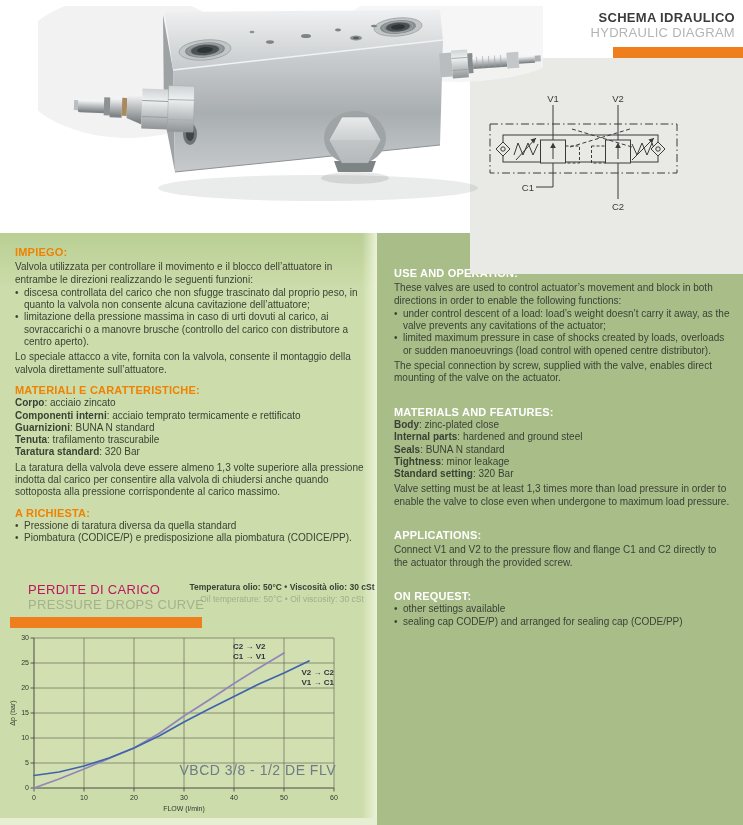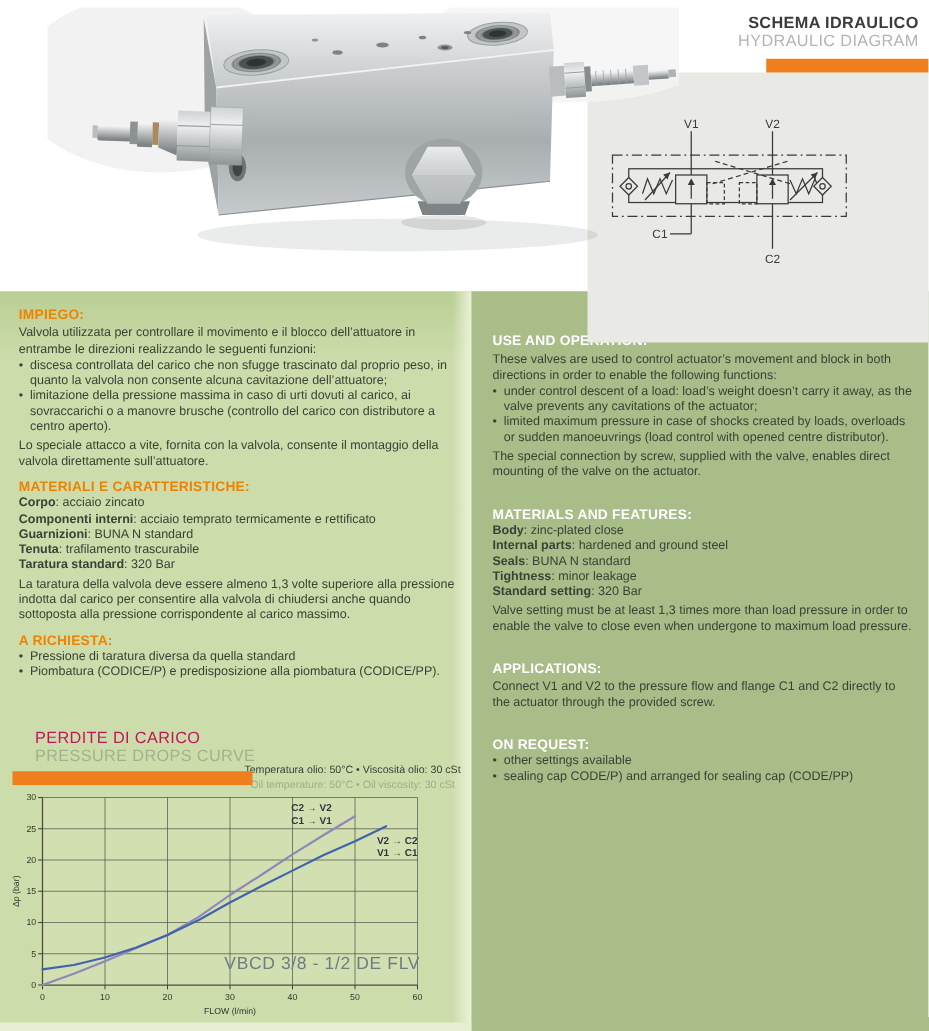--- a/index.html
+++ b/index.html
@@ -34,21 +34,21 @@
   .bitem{display:flex;}
   .bullet{width:9px;flex:none;}
   .kv .k{font-weight:bold;}
 
   
   .curve-head{position:absolute;left:28px;top:582px;line-height:15px;letter-spacing:.3px;}
   .curve-head .l1{font-size:13px;color:#be185d;}
   .curve-head .l2{font-size:13px;color:#a4b28c;}
   .orange-bar-curve{position:absolute;left:10px;top:617px;width:192px;height:11px;}
   .temp-note{position:absolute;left:177px;top:581px;width:210px;line-height:12px;text-align:center;}
-  .temp-note .l1{font-size:8.5px;color:#3a4135;font-weight:normal;margin-top:28px;}
+  .temp-note .l1{font-size:8.5px;color:#3a4135;font-weight:bold;}
   .temp-note .l2{font-size:8.5px;color:#9fae8a;}
 
   .chart-svg{position:absolute;left:6px;top:628px;}
   .chart-svg text.tick{font-size:7px;fill:#33362e;}
   .chart-svg text.axis-label{font-size:7px;fill:#33362e;}
   .chart-svg text.legend{font-size:8px;font-weight:bold;fill:#2f3540;}
   .chart-svg text.model{font-size:14px;fill:#6e7c86;letter-spacing:.5px;}
 
   
   .diag-label{font-size:9.5px;fill:#3a3a3a;}

